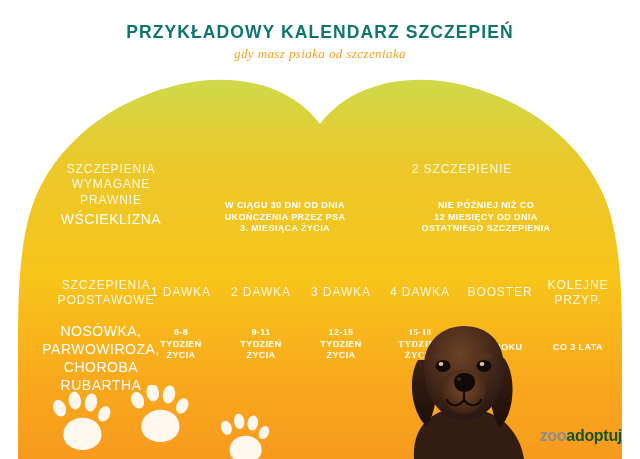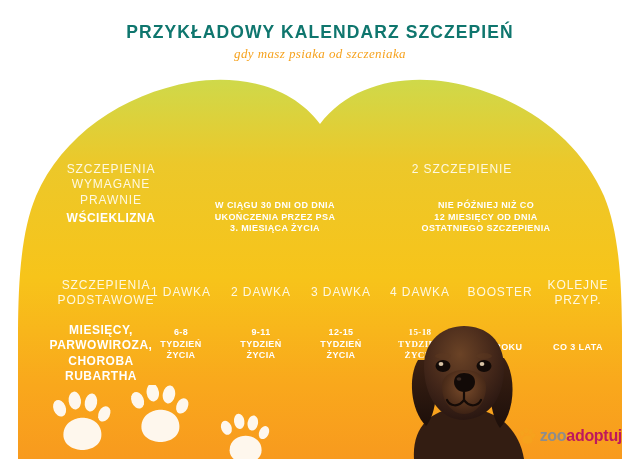--- a/index.html
+++ b/index.html
@@ -78,22 +78,22 @@
     white-space: pre-line;
   }
   .head-label {
     font-size: 12px;
     letter-spacing: 0.9px;
     color: #fffbe8;
     opacity: 0.96;
     text-align: center;
   }
   .row-label {
-    font-size: 12px;
-    font-weight: bold;
+    font-size: 14px;
+    font-weight: normal;
     letter-spacing: 0.5px;
   }
   .body-cell {
     font-size: 9px;
     font-weight: bold;
     letter-spacing: 0.4px;
   }
 
   
   .paws {
@@ -123,21 +123,21 @@
     align-items: center;
     gap: 4px;
   }
   .logo-text {
     font-size: 16px;
     font-weight: bold;
     color: #8d8d8d;
     letter-spacing: -0.3px;
   }
   .logo-text .accent {
-    color: #be185d;
+    color: #14532d;
   }
 </style>
 </head>
 <body>
 
 <div id="canvas">
 
   <div class="header">
     <div class="header-title">PRZYKŁADOWY KALENDARZ SZCZEPIEŃ</div>
     <div class="header-sub">gdy masz psiaka od szczeniaka</div>
@@ -170,21 +170,21 @@
   <div class="table">
 
     <div class="cell head-label" style="left:18px; top:84px; width:150px;">SZCZEPIENIA WYMAGANE
 PRAWNIE</div>
 
 
     <div class="cell head-label" style="left:364px; top:84px; width:160px;">2 SZCZEPIENIE</div>
 
     <div class="cell row-label" style="left:18px; top:133px; width:150px;">WŚCIEKLIZNA</div>
 
-    <div class="cell body-cell" style="left:182px; top:122px; width:150px;">W CIĄGU 30 DNI OD DNIA
+    <div class="cell body-cell" style="left:192px; top:122px; width:150px;">W CIĄGU 30 DNI OD DNIA
 UKOŃCZENIA PRZEZ PSA
 3. MIESIĄCA ŻYCIA</div>
 
     <div class="cell body-cell" style="left:382px; top:122px; width:172px;">NIE PÓŹNIEJ NIŻ CO
 12 MIESIĘCY OD DNIA
 OSTATNIEGO SZCZEPIENIA</div>
 
     <div class="cell head-label" style="left:18px; top:200px; width:140px;">SZCZEPIENIA
 PODSTAWOWE</div>
 
@@ -194,21 +194,21 @@
 
     <div class="cell head-label" style="left:285px; top:207px; width:76px;">3 DAWKA</div>
 
     <div class="cell head-label" style="left:364px; top:207px; width:76px;">4 DAWKA</div>
 
     <div class="cell head-label" style="left:444px; top:207px; width:76px;">BOOSTER</div>
 
     <div class="cell head-label" style="left:522px; top:200px; width:76px;">KOLEJNE
 PRZYP.</div>
 
-    <div class="cell row-label" style="left:8px; top:245px; width:150px;">MIESIĘCY,
+    <div class="cell row-label" style="left:8px; top:245px; width:150px;">NOSÓWKA,
 PARWOWIROZA,
 CHOROBA
 RUBARTHA</div>
 
     <div class="cell body-cell" style="left:125px; top:249px; width:76px;">6-8
 TYDZIEŃ
 ŻYCIA</div>
 
     <div class="cell body-cell" style="left:205px; top:249px; width:76px;">9-11
 TYDZIEŃ

